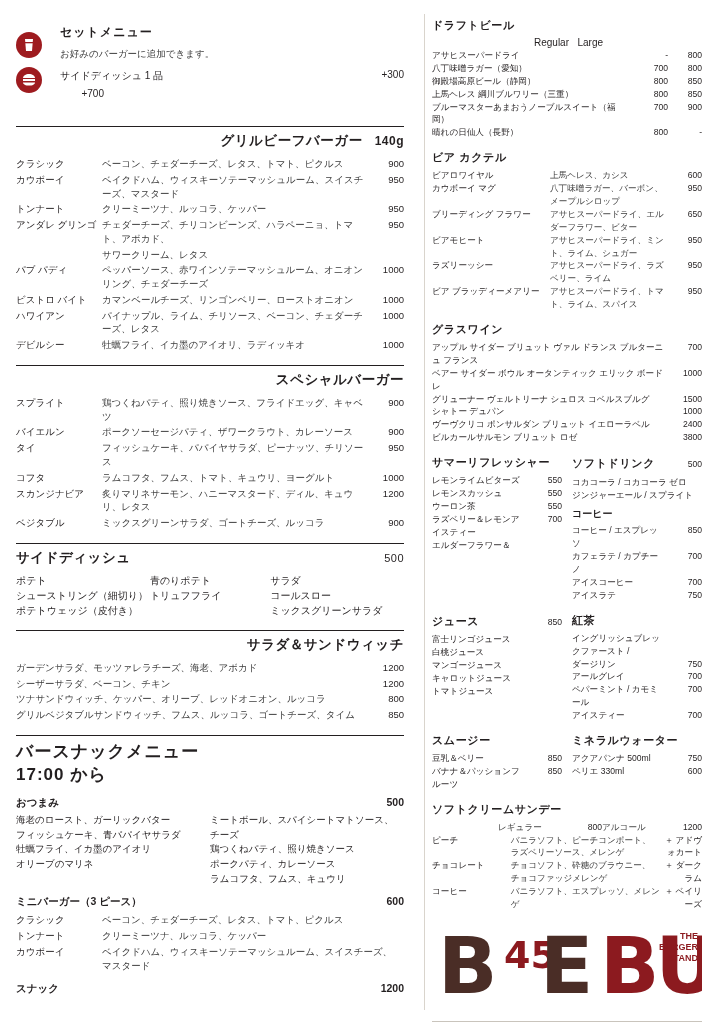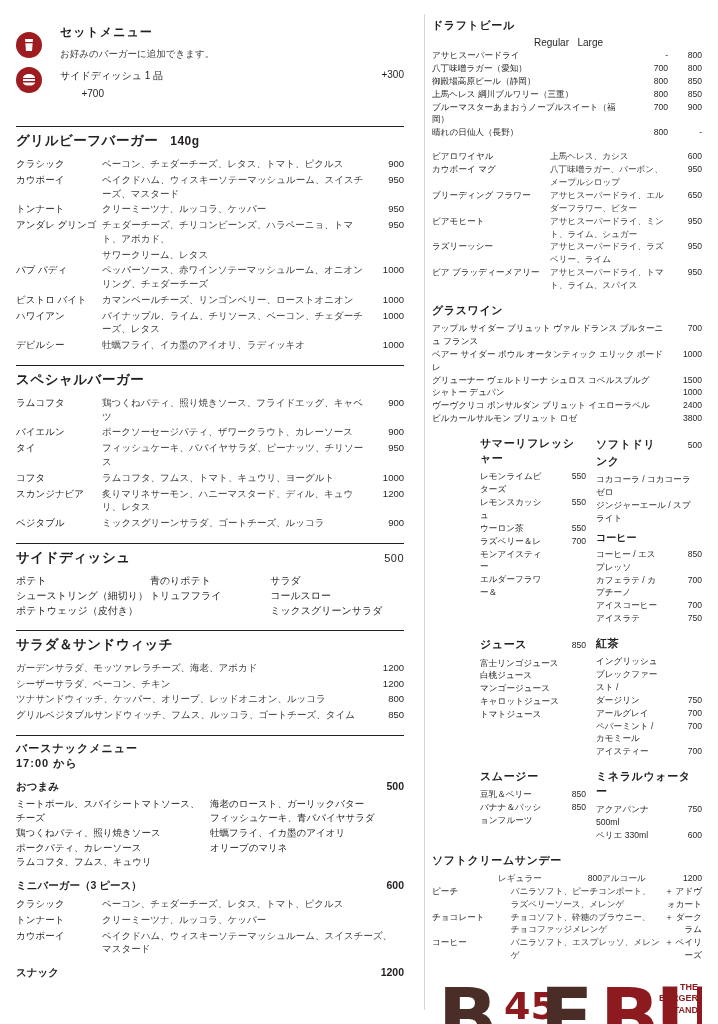--- a/index.html
+++ b/index.html
@@ -92,20 +92,21 @@
     border-top: 1.4px solid #231f20;
     padding-top: 5px;
     margin-bottom: 6px;
   }
   .sec-title {
     font-size: 13.5px;
     font-weight: bold;
     letter-spacing: .5px;
     display: flex;
     align-items: baseline;
+    justify-content: flex-end;
   }
   .sec-title .gram { font-size: 12px; margin-left: 12px; font-weight: bold; }
   .sec-title .pr { margin-left: auto; font-size: 11px; font-weight: normal; }
 
   .row {
     display: flex;
     align-items: baseline;
     font-size: 9.5px;
     line-height: 1.45;
     padding: 1px 0;
@@ -128,21 +129,21 @@
   .row.cont .name { visibility: hidden; }
 
   .grid3 {
     display: flex;
     font-size: 10px;
     line-height: 1.5;
   }
   .grid3 > div { flex: 1; }
   .grid3 .c2 { flex: 0 0 31%; }
   .barsnack-title {
-    font-size: 11px;
+    font-size: 17px;
     font-weight: bold;
     letter-spacing: 1px;
     line-height: 1.35;
   }
   .sub-head {
     font-size: 10.5px;
     font-weight: bold;
     margin: 9px 0 3px 0;
     display: flex;
     align-items: baseline;
@@ -179,21 +180,21 @@
     line-height: 1.5;
   }
   .rrow .nm { flex: 1; padding-right: 4px; }
   .rrow .d  { flex: 1; padding-right: 4px; color: #3c3c3c; }
   .rrow .p1 { width: 38px; text-align: right; flex: 0 0 38px; }
   .rrow .p2 { width: 34px; text-align: right; flex: 0 0 34px; }
   .rrow .p  { width: 34px; text-align: right; flex: 0 0 34px; }
 
   .rsplit { display: flex; }
   .rsplit > div { flex: 1; }
-  .rsplit > div:first-child { padding-right: 10px; margin-left: 48px; }
+  .rsplit > div:first-child { padding-right: 10px; }
 
   .rsubtitle {
     font-size: 10px;
     font-weight: bold;
     margin: 6px 0 3px 0;
   }
 
   
   .logo {
     margin-top: 14px;
@@ -347,21 +348,21 @@
         </div>
     </div>
 
     <div class="sec">
       <div class="sec-head">
         <div class="sec-title">
           <span>スペシャルバーガー</span>
         </div>
       </div>
       <div class="row">
-          <span class="name">ラムコフタ</span>
+          <span class="name">スプライト</span>
           <span class="desc">鶏つくねパティ、照り焼きソース、フライドエッグ、キャベツ</span>
           <span class="price">900</span>
         </div>
       <div class="row">
           <span class="name">バイエルン</span>
           <span class="desc">ポークソーセージパティ、ザワークラウト、カレーソース</span>
           <span class="price">900</span>
         </div>
       <div class="row">
           <span class="name">タイ</span>
@@ -442,30 +443,30 @@
           <div>17:00 から</div>
         </div>
       </div>
 
       <div class="sub-head">
         <span>おつまみ</span>
         <span class="pr">500</span>
       </div>
       <div class="two-col">
         <div>
+          <div>海老のロースト、ガーリックバター</div>
+          <div>フィッシュケーキ、青パパイヤサラダ</div>
+          <div>牡蠣フライ、イカ墨のアイオリ</div>
+          <div>オリーブのマリネ</div>
+        </div>
+        <div>
           <div>ミートボール、スパイシートマトソース、チーズ</div>
           <div>鶏つくねパティ、照り焼きソース</div>
           <div>ポークパティ、カレーソース</div>
           <div>ラムコフタ、フムス、キュウリ</div>
-        </div>
-        <div>
-          <div>海老のロースト、ガーリックバター</div>
-          <div>フィッシュケーキ、青パパイヤサラダ</div>
-          <div>牡蠣フライ、イカ墨のアイオリ</div>
-          <div>オリーブのマリネ</div>
         </div>
       </div>
 
       <div class="sub-head">
         <span>ミニバーガー（3 ピース）</span>
         <span class="pr">600</span>
       </div>
       <div class="row">
           <span class="name">クラシック</span>
           <span class="desc">ベーコン、チェダーチーズ、レタス、トマト、ピクルス</span>
@@ -522,20 +523,21 @@
           <span class="p2">900</span>
         </div>
       <div class="rrow">
           <span class="nm">晴れの日仙人（長野）</span>
           <span class="p1">800</span>
           <span class="p2">-</span>
         </div>
     </div>
 
     <div class="rsec">
+      <div class="rtitle">ビア カクテル</div>
       <div class="rrow">
           <span class="nm">ビアロワイヤル</span>
           <span class="d">上馬ヘレス、カシス</span>
           <span class="p">600</span>
         </div>
       <div class="rrow">
           <span class="nm">カウボーイ マグ</span>
           <span class="d">八丁味噌ラガー、バーボン、メープルシロップ</span>
           <span class="p">950</span>
         </div>

